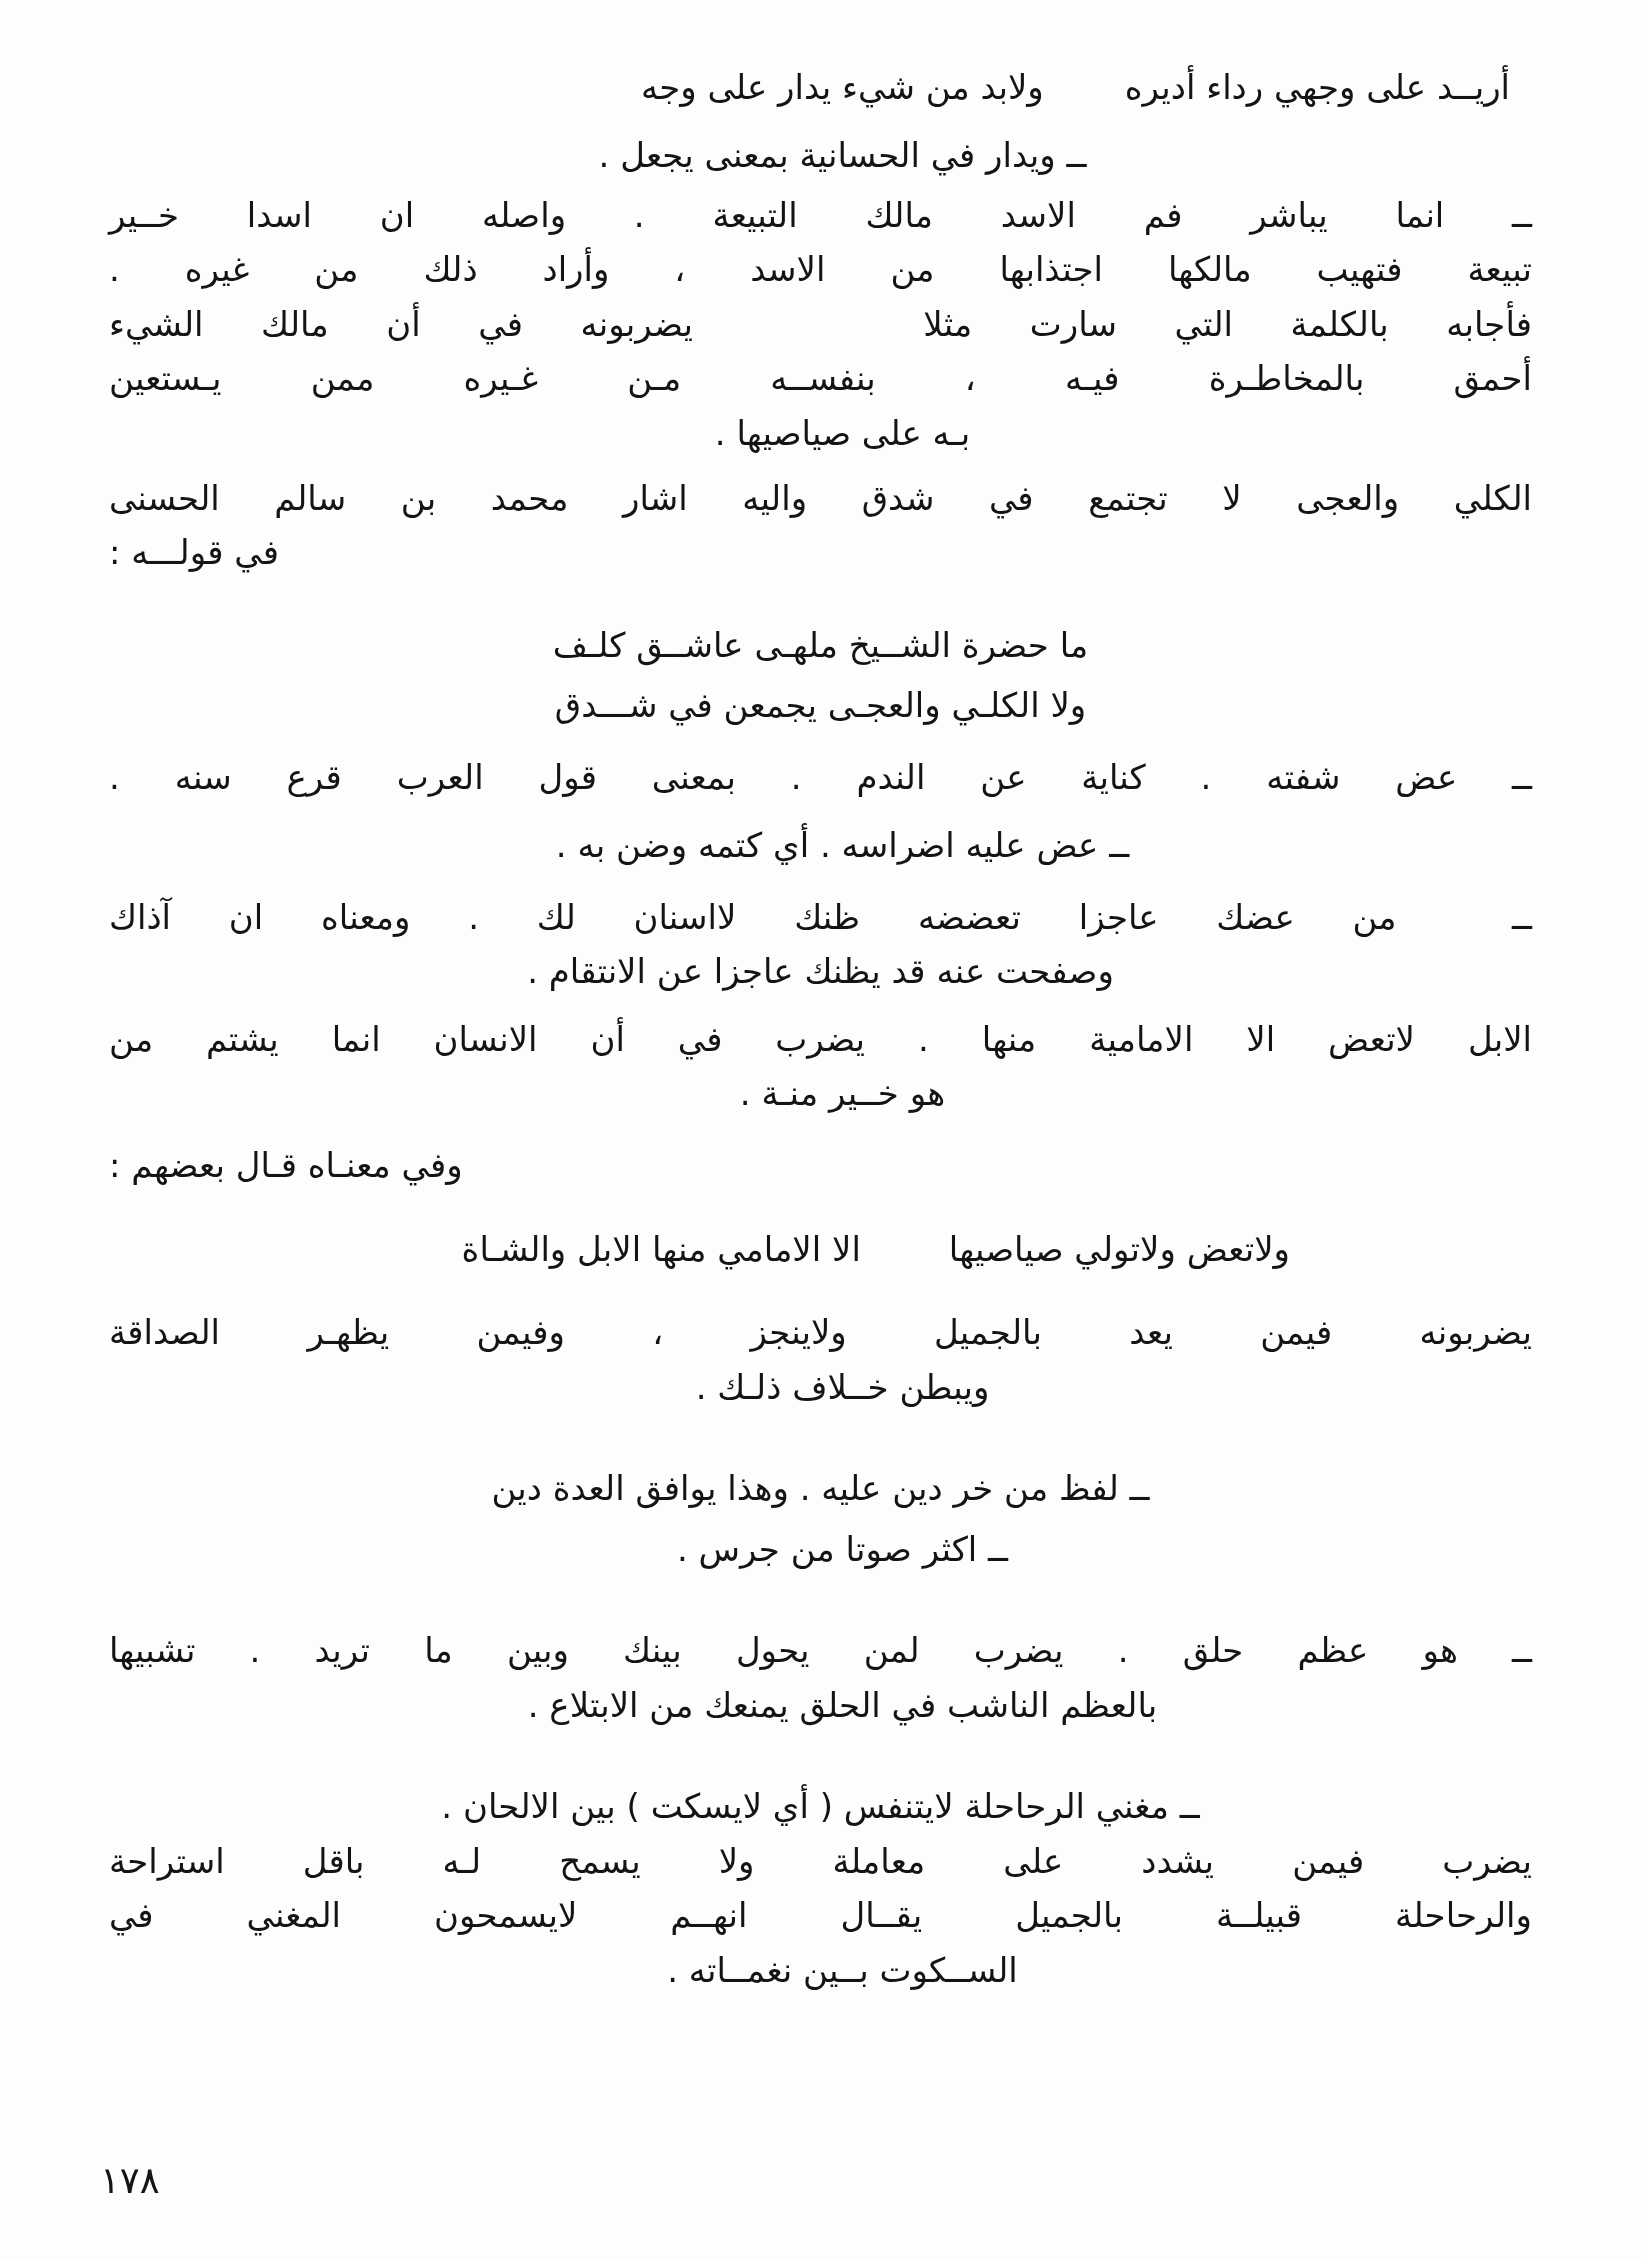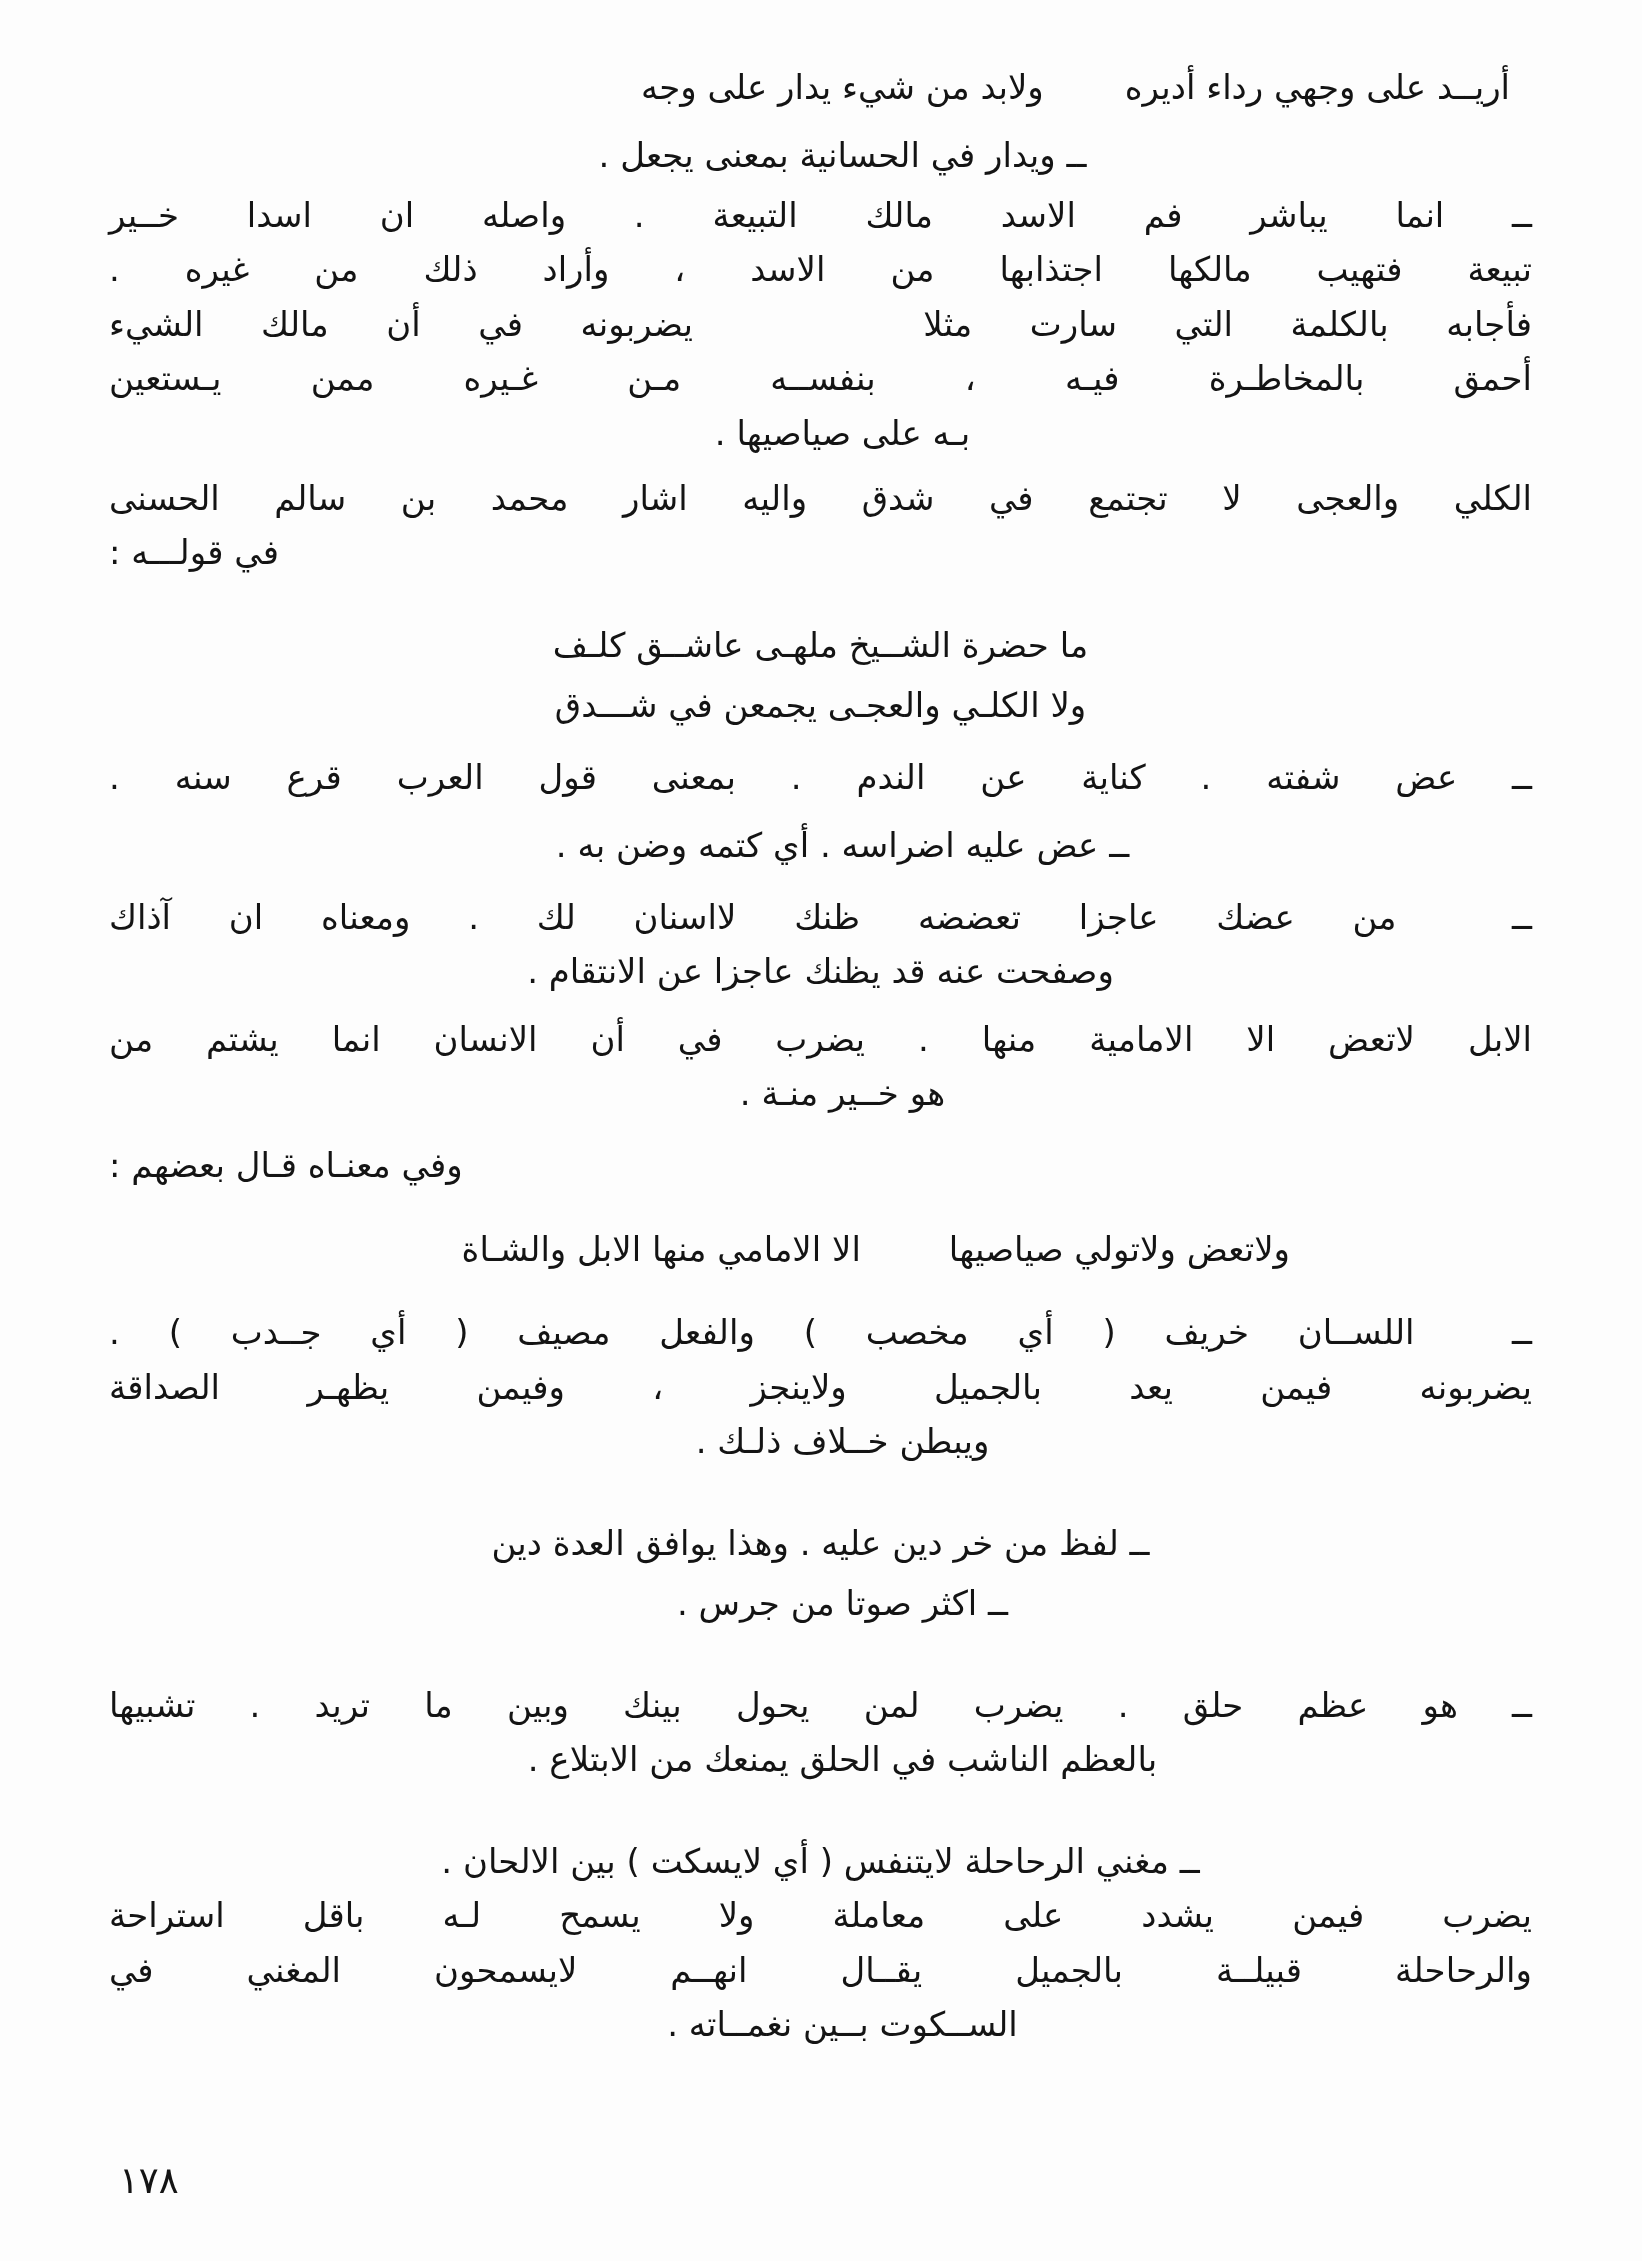--- a/index.html
+++ b/index.html
@@ -80,21 +80,21 @@
     font-size: 34px;
     color: #141414;
     padding-right: 22px;
   }
   .top-verse .seg-a { flex: 0 0 auto; }
   .top-verse .seg-gap { flex: 0 0 81px; }
   .top-verse .seg-b { flex: 0 0 auto; }
 
   .page-number {
     position: absolute;
-    left: 120px;
+    left: 101px;
     bottom: 59px;
     font-size: 37px;
     color: #141414;
     letter-spacing: 1.5px;
     direction: rtl;
   }
   .indent-l-sm { padding-left: 44px; }
 </style>
 </head>
 <body>
@@ -155,21 +155,20 @@
 
     <div class="sp-40"></div>
 
     <div class="verse-row lh">
       <span class="hemistich-a line">ولاتعض ولاتولي صياصيها</span>
       <span class="hemistich-b line">الا الامامي منها الابل والشـاة</span>
     </div>
 
     <div class="sp-40"></div>
 
-    <div class="line ln-just lh">ــ  اللســان خريف ( أي مخصب ) والفعل مصيف ( أي جــدب ) .</div>
     <div class="line ln-just lh">يضربونه فيمن يعد بالجميل ولاينجز ، وفيمن يظهـر الصداقة</div>
     <div class="line ln-center indent-l-sm lh">ويبطن خــلاف ذلـك .</div>
 
     <div class="sp-64"></div>
 
     <div class="line ln-center lh">ــ لفظ من خر دين عليه . وهذا يوافق العدة دين</div>
 
     <div class="sp-8"></div>
 
     <div class="line ln-center indent-l-sm lh">ــ اكثر صوتا من جرس .</div>

